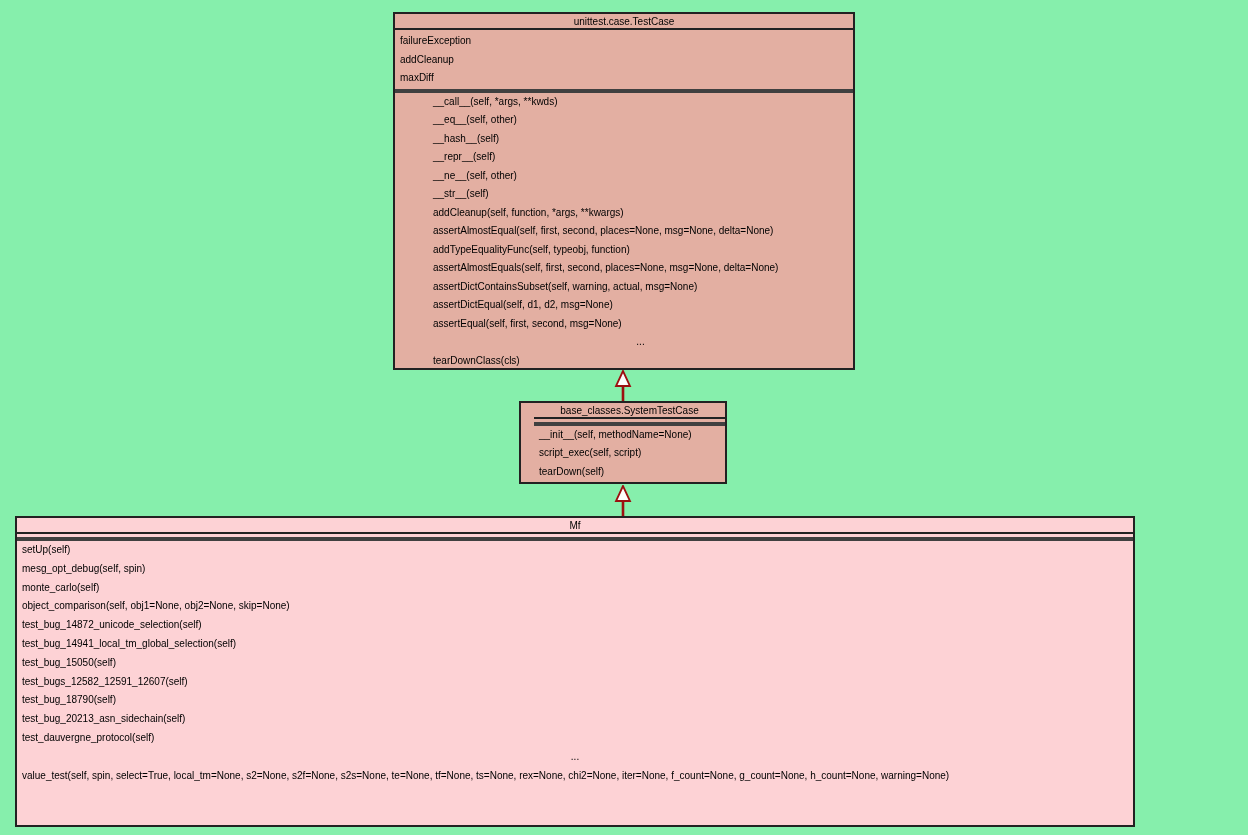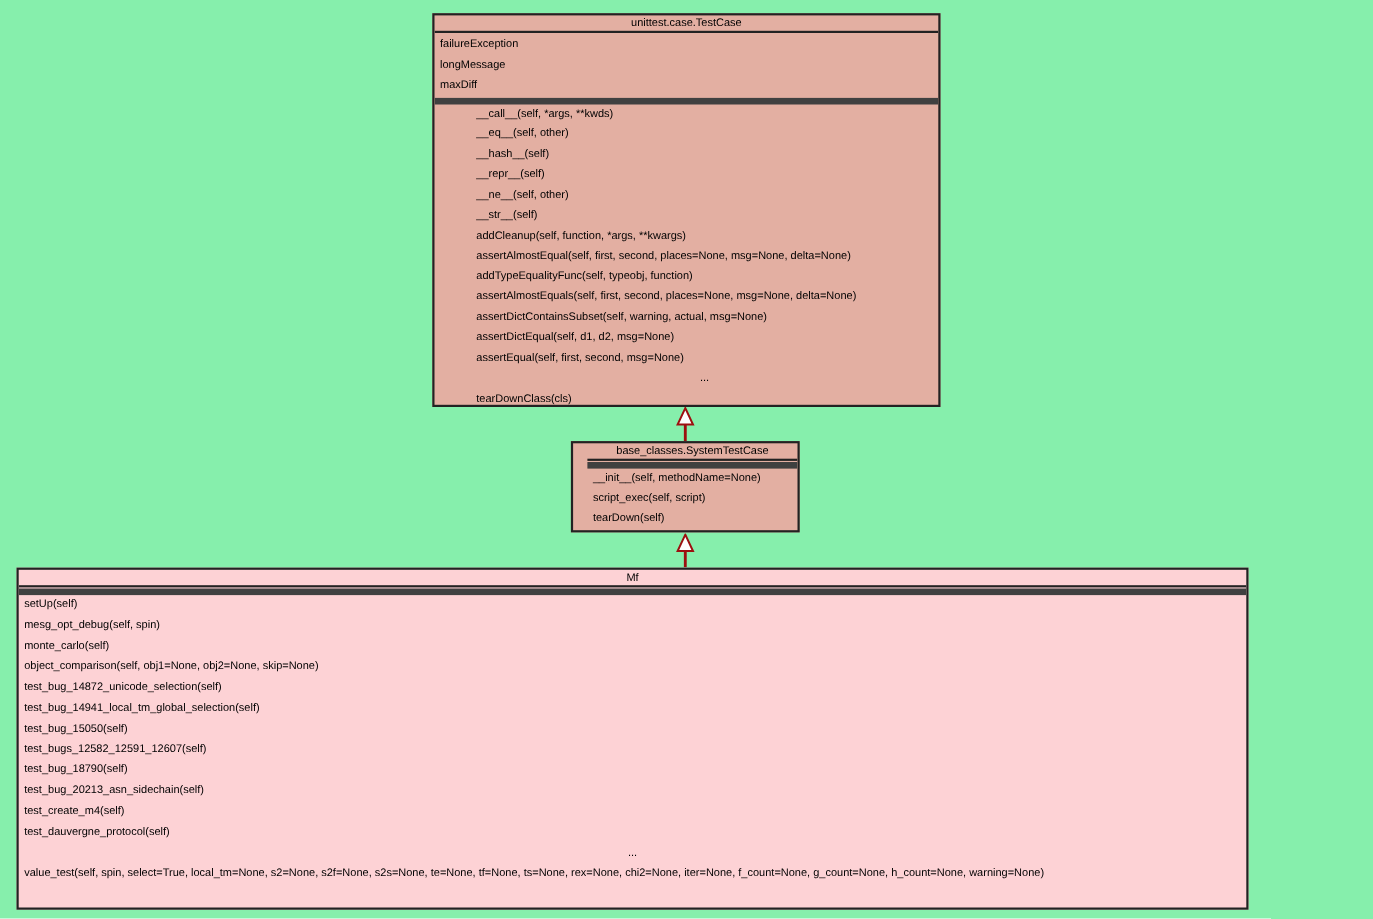--- a/index.html
+++ b/index.html
@@ -7,21 +7,21 @@
   .canvas {
     position:relative; width:1248px; height:835px;
     background:#86efac; overflow:hidden;
     font-family:Liberation Sans, sans-serif; font-size:10px; color:#000;
   }
   .uml { position:absolute; border:2px solid #222; overflow:hidden; }
   .uml .title {
     text-align:center; height:16px; line-height:15px;
     border-bottom:2px solid #222; white-space:nowrap;
   }
-  .uml .a { border-bottom:6px solid #404040; padding-top:2px; padding-bottom:1px; }
+  .uml .a { border-bottom:4px solid #404040; padding-top:2px; padding-bottom:1px; }
   .uml .a.empty { height:7px; padding:0; }
   .row { height:18.6px; line-height:18.6px; padding:0 5px; white-space:nowrap; overflow:hidden; }
   .row.center { text-align:center; }
 
   .c1 { left:393px; top:12px;  width:462px;  height:358px; background:#e3afa2; }
   .c2 { left:519px; top:401px; width:208px;  height:83px;  background:#e3afa2;padding-left:13px; }
   .c3 { left:15px;  top:516px; width:1120px; height:311px; background:#fdd2d5; }
   .c1 .m .row { height:18.5px; line-height:18.5px;padding-left:38px; }
   .c2 .m .row { height:18.3px; line-height:18.3px; }
   .c3 .m .row { height:18.8px; line-height:18.8px; }
@@ -30,21 +30,21 @@
 </style>
 </head>
 <body>
 
 <div class="canvas">
 
   <div class="uml c1">
     <div class="title">unittest.case.TestCase</div>
     <div class="a">
       <div class="row">failureException</div>
-      <div class="row">longMessage</div>
+      <div class="row">addCleanup</div>
       <div class="row">maxDiff</div>
     </div>
     <div class="m">
       <div class="row">__call__(self, *args, **kwds)</div>
       <div class="row">__eq__(self, other)</div>
       <div class="row">__hash__(self)</div>
       <div class="row">__repr__(self)</div>
       <div class="row">__ne__(self, other)</div>
       <div class="row">__str__(self)</div>
       <div class="row">addCleanup(self, function, *args, **kwargs)</div>
@@ -86,20 +86,19 @@
       <div class="row">setUp(self)</div>
       <div class="row">mesg_opt_debug(self, spin)</div>
       <div class="row">monte_carlo(self)</div>
       <div class="row">object_comparison(self, obj1=None, obj2=None, skip=None)</div>
       <div class="row">test_bug_14872_unicode_selection(self)</div>
       <div class="row">test_bug_14941_local_tm_global_selection(self)</div>
       <div class="row">test_bug_15050(self)</div>
       <div class="row">test_bugs_12582_12591_12607(self)</div>
       <div class="row">test_bug_18790(self)</div>
       <div class="row">test_bug_20213_asn_sidechain(self)</div>
-      <div class="row">test_create_m4(self)</div>
       <div class="row">test_dauvergne_protocol(self)</div>
       <div class="row center">...</div>
       <div class="row">value_test(self, spin, select=True, local_tm=None, s2=None, s2f=None, s2s=None, te=None, tf=None, ts=None, rex=None, chi2=None, iter=None, f_count=None, g_count=None, h_count=None, warning=None)</div>
     </div>
   </div>
 
 </div>
 
 </body></html>

